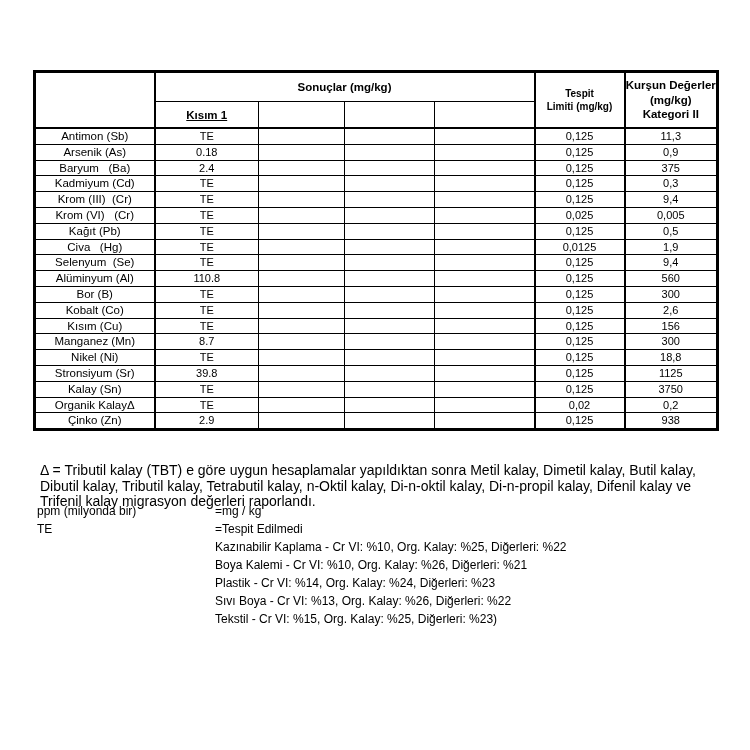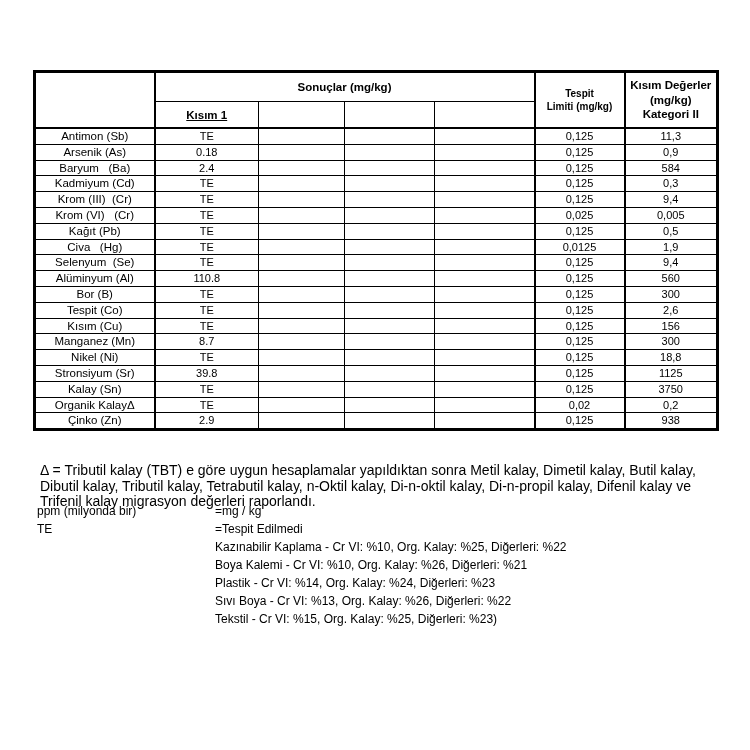--- a/index.html
+++ b/index.html
@@ -133,21 +133,21 @@
       <col style="width:100px">
       <col style="width:90px">
       <col style="width:93px">
     </colgroup>
     <thead>
       <tr>
         <th class="name-h" rowspan="2"></th>
         <th class="group-h" colspan="4">Sonuçlar (mg/kg)</th>
         <th class="tespit-h" rowspan="2">Tespit
 Limiti (mg/kg)</th>
-        <th class="sinir-h" rowspan="2">Kısım Değerler
+        <th class="sinir-h" rowspan="2">Kurşun Değerler
 (mg/kg)
 Kategori II</th>
       </tr>
       <tr>
         <th class="kisim-h"><span class="kisim-label">Kısım 1</span></th>
         <th class="sub-h"></th>
         <th class="sub-h"></th>
         <th class="sub-h"></th>
       </tr>
     </thead>
@@ -170,21 +170,21 @@
           <td class="c-tespit">0,125</td>
           <td class="c-sinir">0,9</td>
         </tr>
         <tr>
           <td class="c-name">Baryum   (Ba)</td>
           <td class="c-val">2.4</td>
           <td class="c-val"></td>
           <td class="c-val"></td>
           <td class="c-val"></td>
           <td class="c-tespit">0,125</td>
-          <td class="c-sinir">584</td>
+          <td class="c-sinir">375</td>
         </tr>
         <tr>
           <td class="c-name">Kadmiyum (Cd)</td>
           <td class="c-val">TE</td>
           <td class="c-val"></td>
           <td class="c-val"></td>
           <td class="c-val"></td>
           <td class="c-tespit">0,125</td>
           <td class="c-sinir">0,3</td>
         </tr>
@@ -245,21 +245,21 @@
         <tr>
           <td class="c-name">Bor (B)</td>
           <td class="c-val">TE</td>
           <td class="c-val"></td>
           <td class="c-val"></td>
           <td class="c-val"></td>
           <td class="c-tespit">0,125</td>
           <td class="c-sinir">300</td>
         </tr>
         <tr>
-          <td class="c-name">Tespit (Co)</td>
+          <td class="c-name">Kobalt (Co)</td>
           <td class="c-val">TE</td>
           <td class="c-val"></td>
           <td class="c-val"></td>
           <td class="c-val"></td>
           <td class="c-tespit">0,125</td>
           <td class="c-sinir">2,6</td>
         </tr>
         <tr>
           <td class="c-name">Kısım (Cu)</td>
           <td class="c-val">TE</td>

